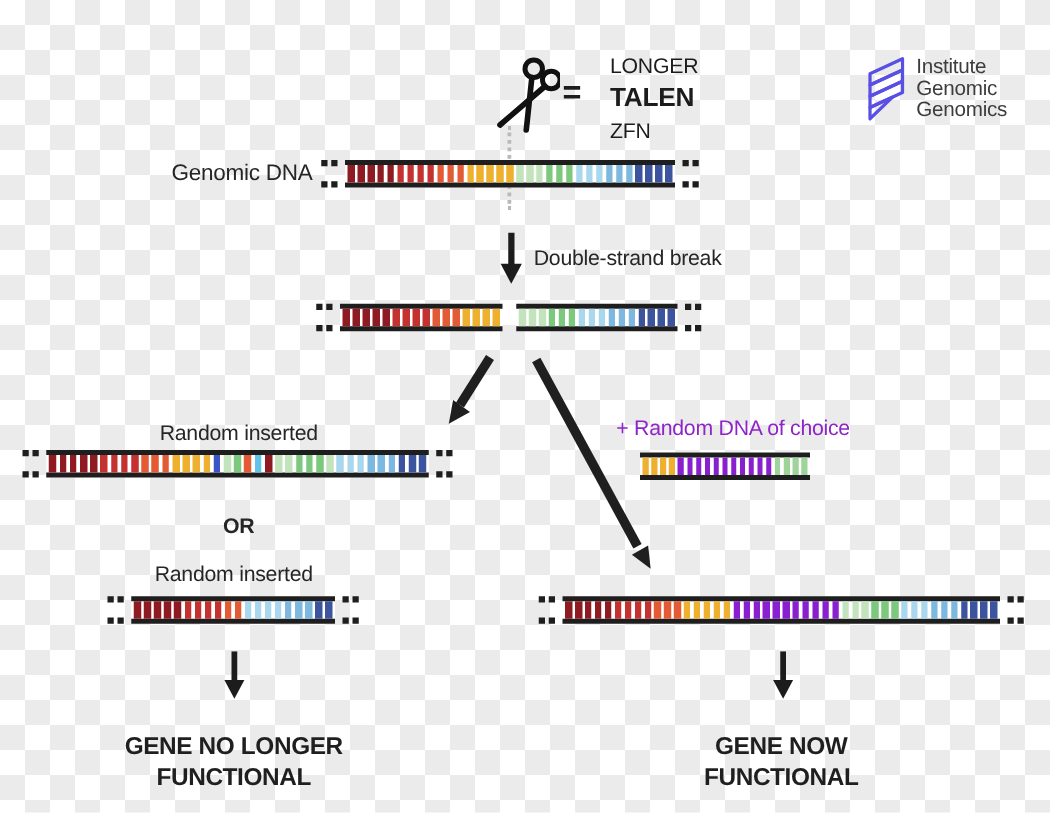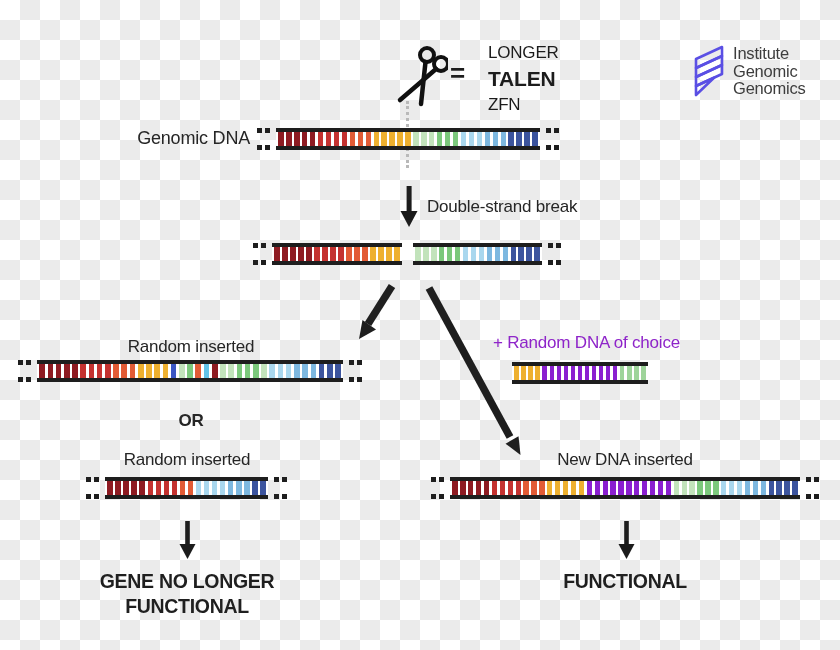--- a/index.html
+++ b/index.html
@@ -36,21 +36,21 @@
     border-left:3px dotted #b9b9b9;z-index:1;}
 
   .tools{position:absolute;left:488px;top:40px;z-index:3;}
   .tool{font-size:17px;letter-spacing:-0.2px;line-height:25px;}
   .tool.strong{font-size:21px;font-weight:bold;line-height:27px;}
   .equals{position:absolute;left:450px;top:58px;font-size:26px;font-weight:bold;z-index:3;}
 
   .logo{position:absolute;left:693px;top:45px;display:flex;z-index:3;}
   .logo-text{margin-left:8px;font-size:16.5px;line-height:17.5px;color:#3d3d3d;letter-spacing:-0.2px;}
 
-  .outcome{font-size:19.5px;font-weight:bold;letter-spacing:-0.3px;line-height:25px;color:#1f1f1f;}
+  .outcome{font-size:19.5px;font-weight:bold;letter-spacing:-0.3px;line-height:25px;color:#1f1f1f;margin-top:16px;}
 
   .arrows-overlay{position:absolute;left:0;top:0;z-index:1;pointer-events:none;}
   svg{display:block;}
 </style>
 </head>
 <body>
 
 <div class="stage">
 
   <svg class="arrows-overlay" width="840" height="650">
@@ -316,21 +316,20 @@
         <div class="rung" style="background: rgb(138, 31, 208);"></div>
         <div class="rung" style="background: rgb(138, 31, 208);"></div>
         <div class="rung" style="background: rgb(138, 31, 208);"></div>
         <div class="rung" style="background: rgb(158, 212, 154);"></div>
         <div class="rung" style="background: rgb(158, 212, 154);"></div>
         <div class="rung" style="background: rgb(158, 212, 154);"></div>
         <div class="rung" style="background: rgb(158, 212, 154);"></div>
       </div>
   </div>
 
-  <div class="abs lbl center" style="left:545px;top:450px;width:160px;">New DNA inserted</div>
   <div class="dna-bar" style="left:450px;top:477px;width:350px;">
     <div class="rungs">
         <div class="rung" style="background: rgb(142, 27, 34);"></div>
         <div class="rung" style="background: rgb(142, 27, 34);"></div>
         <div class="rung" style="background: rgb(142, 27, 34);"></div>
         <div class="rung" style="background: rgb(142, 27, 34);"></div>
         <div class="rung" style="background: rgb(142, 27, 34);"></div>
         <div class="rung" style="background: rgb(196, 50, 48);"></div>
         <div class="rung" style="background: rgb(196, 50, 48);"></div>
         <div class="rung" style="background: rgb(196, 50, 48);"></div>
@@ -392,16 +391,17 @@
   <div class="abs outcome center" style="left:87px;top:569px;width:200px;">
     <div>GENE NO LONGER</div>
     <div>FUNCTIONAL</div>
   </div>
 
   <svg class="abs" style="left:618px;top:521px;z-index:3;" width="17" height="39" viewBox="0 0 17 39">
     <rect x="6.2" y="0" width="4.6" height="25" fill="#1c1c1c"></rect>
     <polygon points="0.5,23 16.5,23 8.5,38" fill="#1c1c1c"></polygon>
   </svg>
   <div class="abs outcome center" style="left:525px;top:569px;width:200px;">
+    <div>GENE NOW</div>
     <div>FUNCTIONAL</div>
   </div>
 
 </div>
 
 </body></html>

